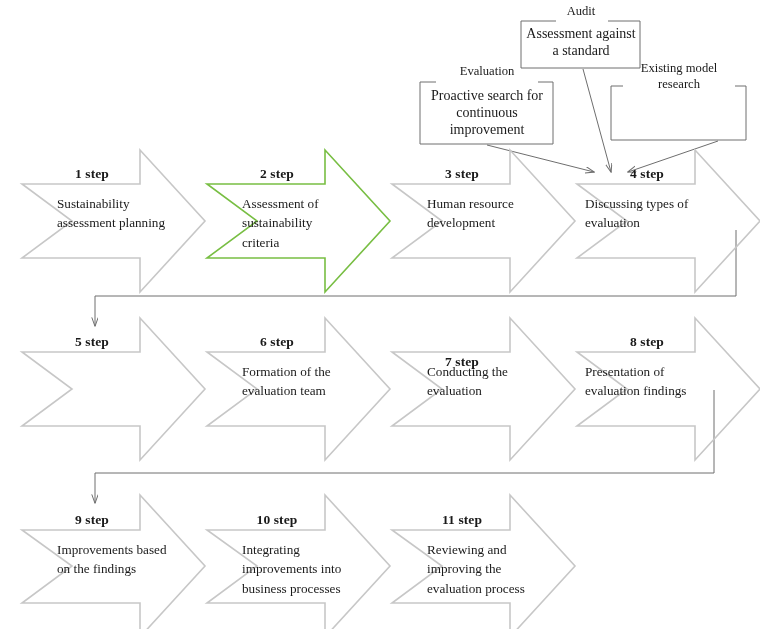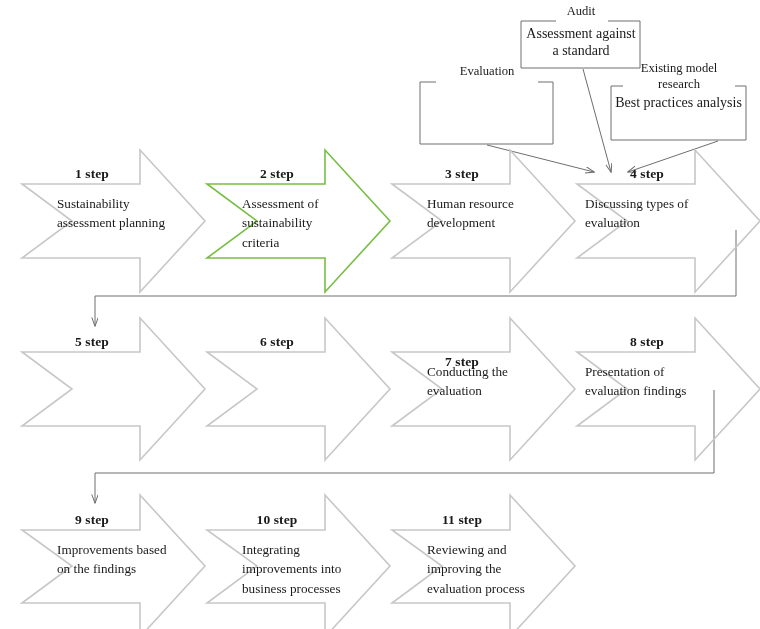--- a/index.html
+++ b/index.html
@@ -137,20 +137,22 @@
   <div class="tx step-body" style="left: 427px; top: 194px; width: 150px; white-space: pre-line;">Human resource
 development</div>
 
   <div class="tx step-title" style="left:617px;top:166px;width:60px;">4 step</div>
   <div class="tx step-body" style="left: 585px; top: 194px; width: 160px; white-space: pre-line;">Discussing types of
 evaluation</div>
 
   <div class="tx step-title" style="left:62px;top:334px;width:60px;">5 step</div>
 
   <div class="tx step-title" style="left:247px;top:334px;width:60px;">6 step</div>
+  <div class="tx step-body" style="left: 242px; top: 362px; width: 150px; white-space: pre-line;">Formation of the
+evaluation team</div>
 
   <div class="tx step-title" style="left:432px;top:334px;width:60px;margin-top:20px;">7 step</div>
   <div class="tx step-body" style="left: 427px; top: 362px; width: 150px; white-space: pre-line;">Conducting the
 evaluation</div>
 
   <div class="tx step-title" style="left:617px;top:334px;width:60px;">8 step</div>
   <div class="tx step-body" style="left: 585px; top: 362px; width: 160px; white-space: pre-line;">Presentation of
 evaluation findings</div>
 
   <div class="tx step-title" style="left:62px;top:512px;width:60px;">9 step</div>
@@ -161,22 +163,24 @@
   <div class="tx step-body" style="left: 242px; top: 540px; width: 155px; white-space: pre-line;">Integrating
 improvements into
 business processes</div>
 
   <div class="tx step-title" style="left:428px;top:512px;width:68px;">11 step</div>
   <div class="tx step-body" style="left: 427px; top: 540px; width: 155px; white-space: pre-line;">Reviewing and
 improving the
 evaluation process</div>
 
   <div class="tx box-label" style="left: 436px; top: 64px; width: 102px; white-space: pre-line;">Evaluation</div>
+  <div class="tx box-body" style="left: 424px; top: 87px; width: 126px; white-space: pre-line;">Proactive search for
+continuous
+improvement</div>
 
   <div class="tx box-label" style="left: 555px; top: 4px; width: 52px; white-space: pre-line;">Audit</div>
   <div class="tx box-body" style="left: 523px; top: 25px; width: 116px; white-space: pre-line;">Assessment  against
 a standard</div>
 
   <div class="tx box-label" style="left: 622px; top: 61px; width: 114px; white-space: pre-line;">Existing model
 research</div>
-  <div class="tx box-body" style="left: 613px; top: 94px; width: 131px; white-space: pre-line;">Best practices analysis</div>
 
 </div>
 
 </body></html>

